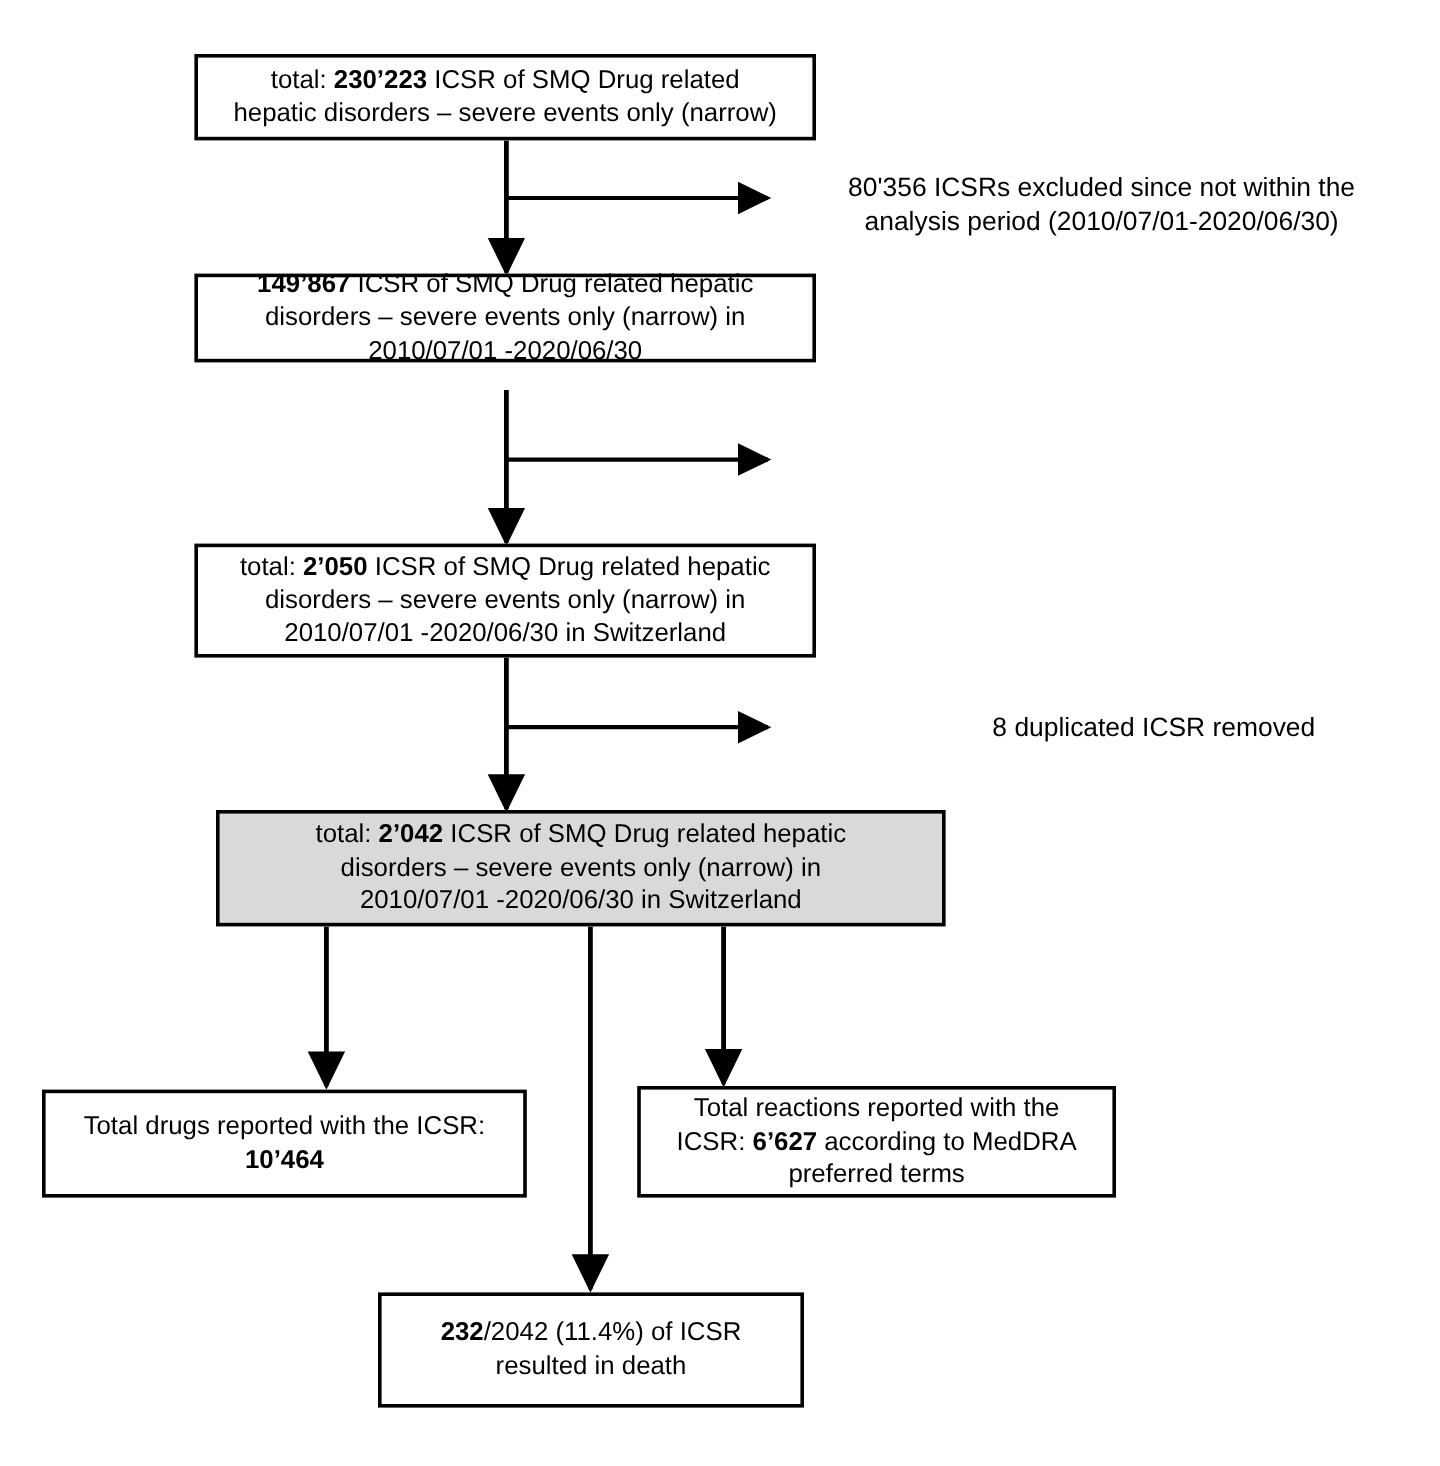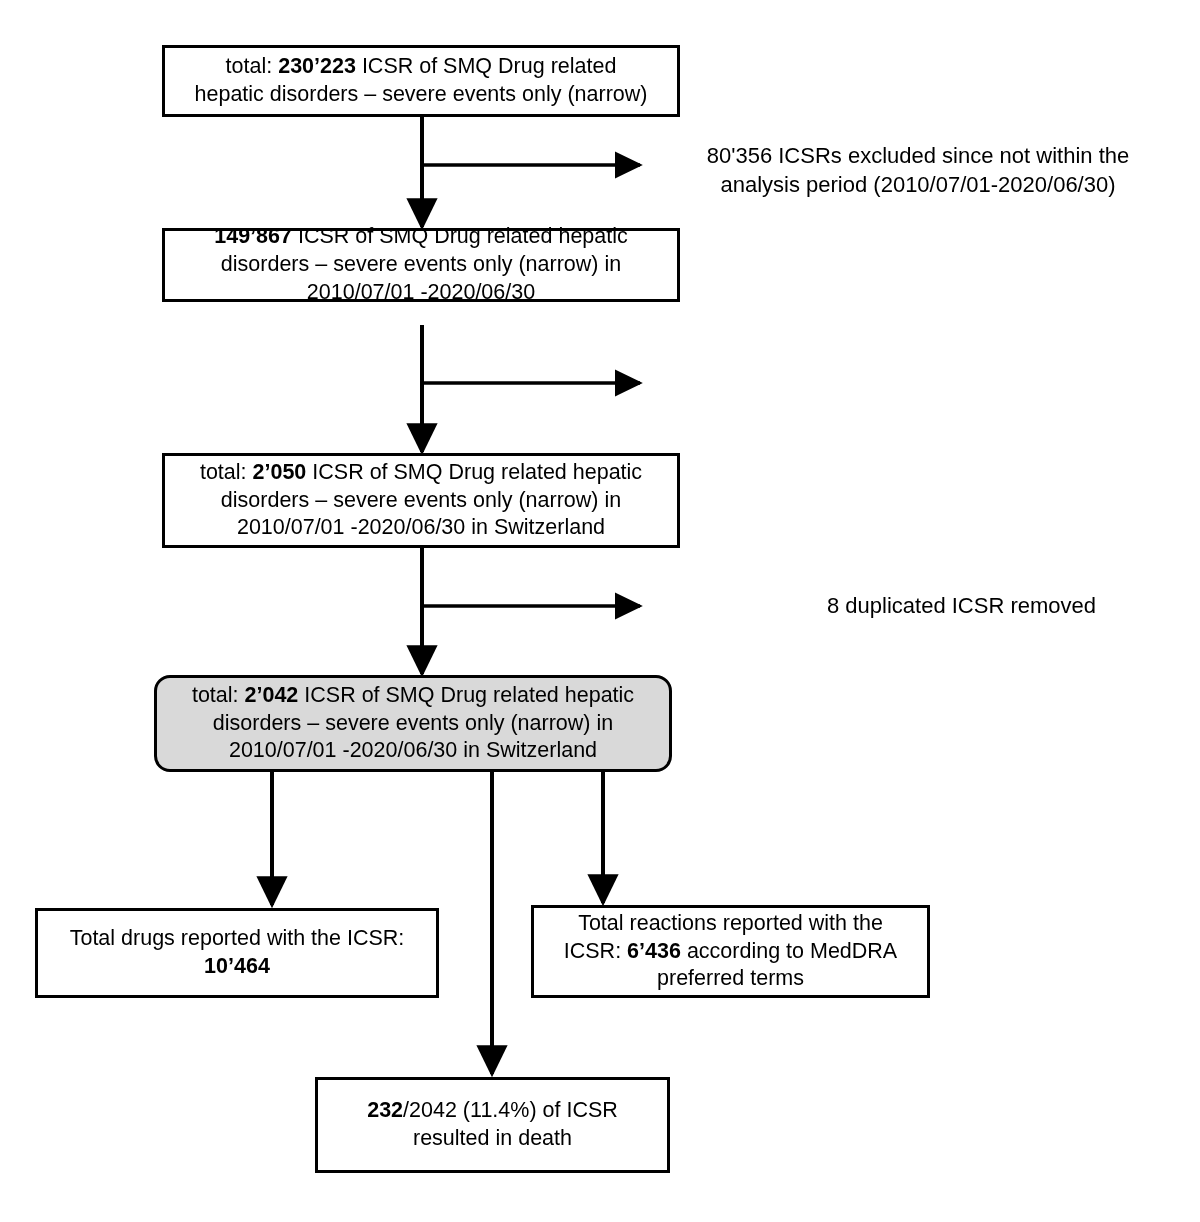--- a/index.html
+++ b/index.html
@@ -135,39 +135,39 @@
       <div><span>total: </span><b>2’050</b><span> ICSR of SMQ Drug related hepatic</span></div>
       <div>disorders – severe events only (narrow) in</div>
       <div>2010/07/01 -2020/06/30 in Switzerland</div>
     </div>
   </div>
 
   <div class="side-label single" style="left:656px; top:592px; width:440px;text-align:right;">
     <div>8 duplicated ICSR removed</div>
   </div>
 
-  <div class="node shaded" style="left:154px; top:675px; width:518px; height:97px;border-radius:16px;">
+  <div class="node shaded" style="left:180px; top:675px; width:608px; height:97px;">
     <div class="inner">
       <div><span>total: </span><b>2’042</b><span> ICSR of SMQ Drug related hepatic</span></div>
       <div>disorders – severe events only (narrow) in</div>
       <div>2010/07/01 -2020/06/30 in Switzerland</div>
     </div>
   </div>
 
   <div class="node" style="left:35px; top:908px; width:404px; height:90px;">
     <div class="inner">
       <div>Total drugs reported with the ICSR:</div>
       <div><b>10’464</b></div>
     </div>
   </div>
 
   <div class="node" style="left:531px; top:905px; width:399px; height:93px;">
     <div class="inner">
       <div>Total reactions reported with the</div>
-      <div><span>ICSR: </span><b>6’436</b><span> according to MedDRA</span></div>
+      <div><span>ICSR: </span><b>6’627</b><span> according to MedDRA</span></div>
       <div>preferred terms</div>
     </div>
   </div>
 
   <div class="node" style="left:315px; top:1077px; width:355px; height:96px;">
     <div class="inner">
       <div><b>232</b><span>/2042 (11.4%) of ICSR</span></div>
       <div>resulted in death</div>
     </div>
   </div>

